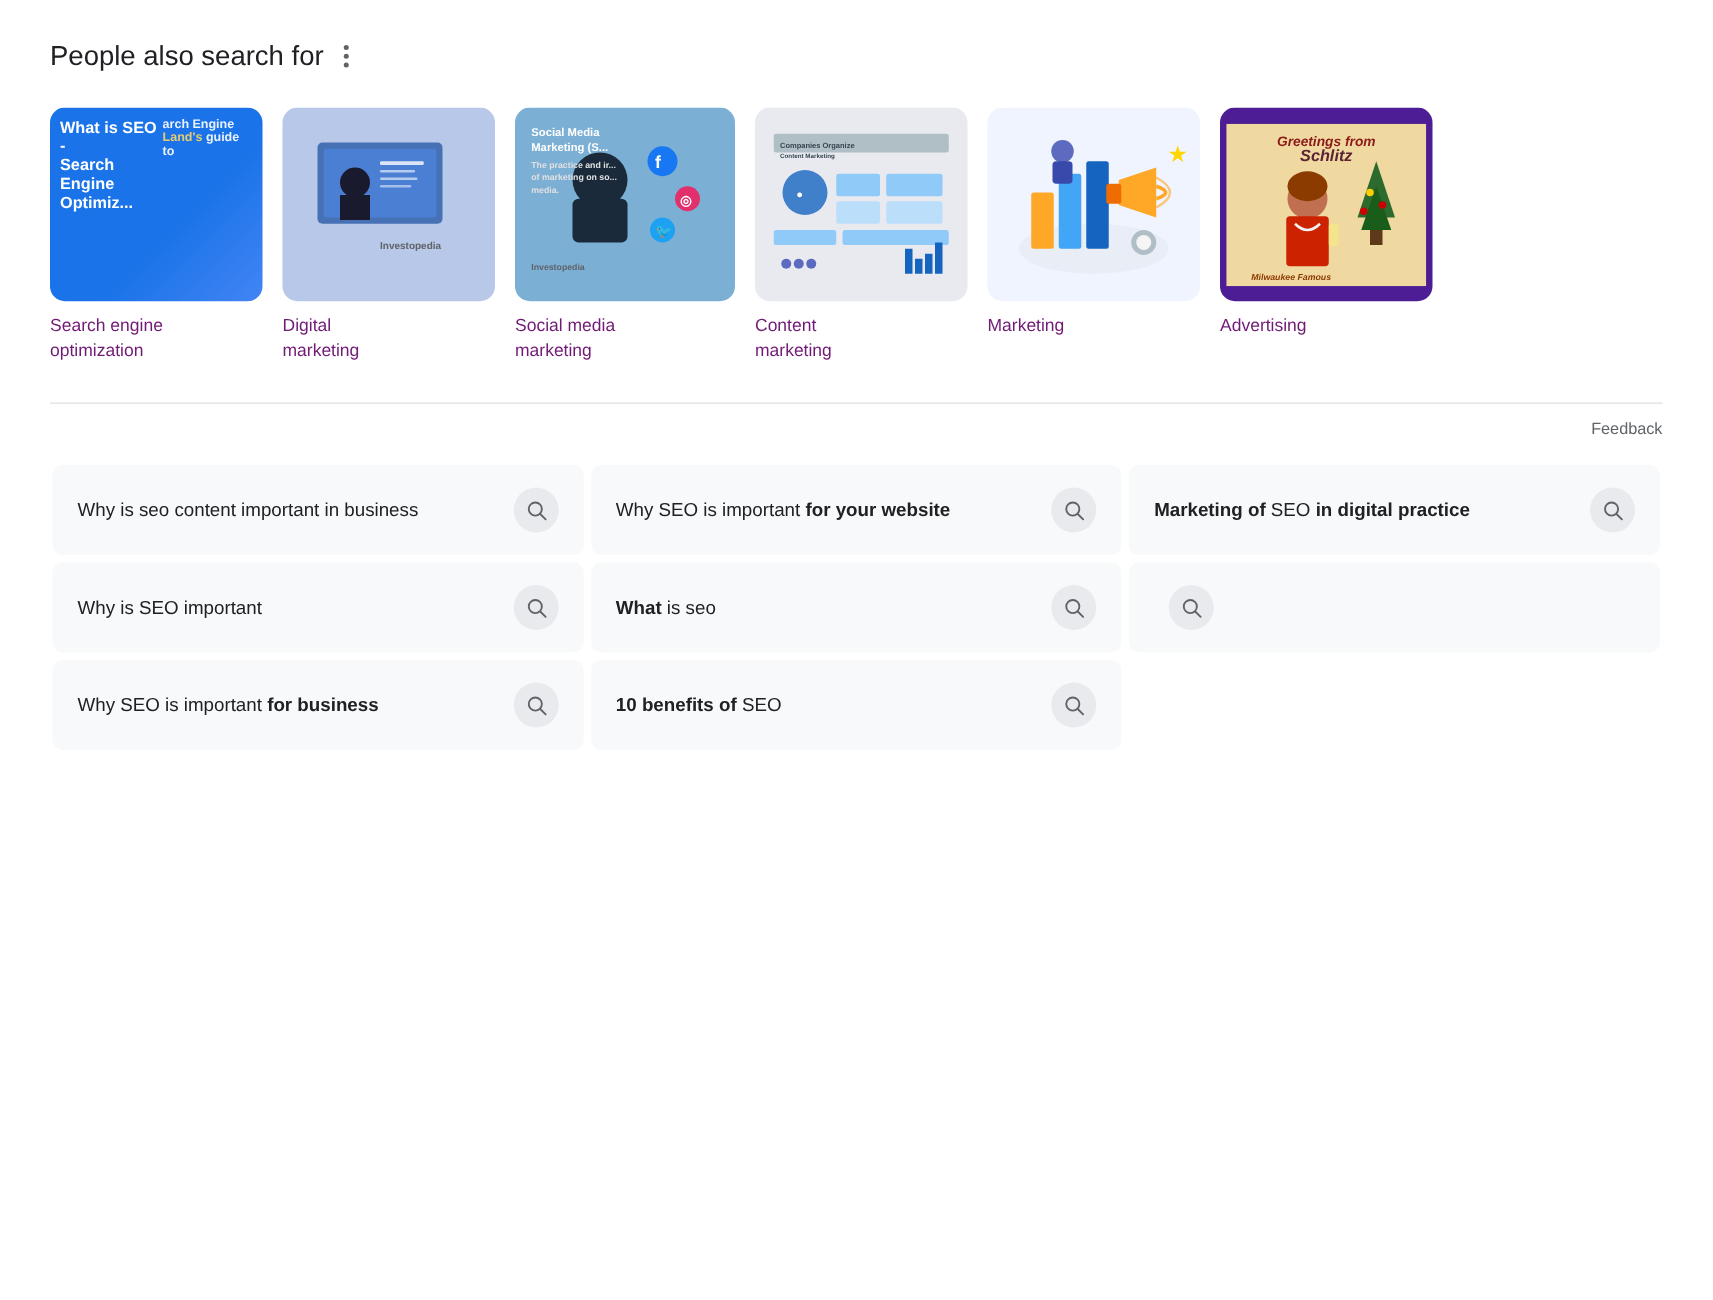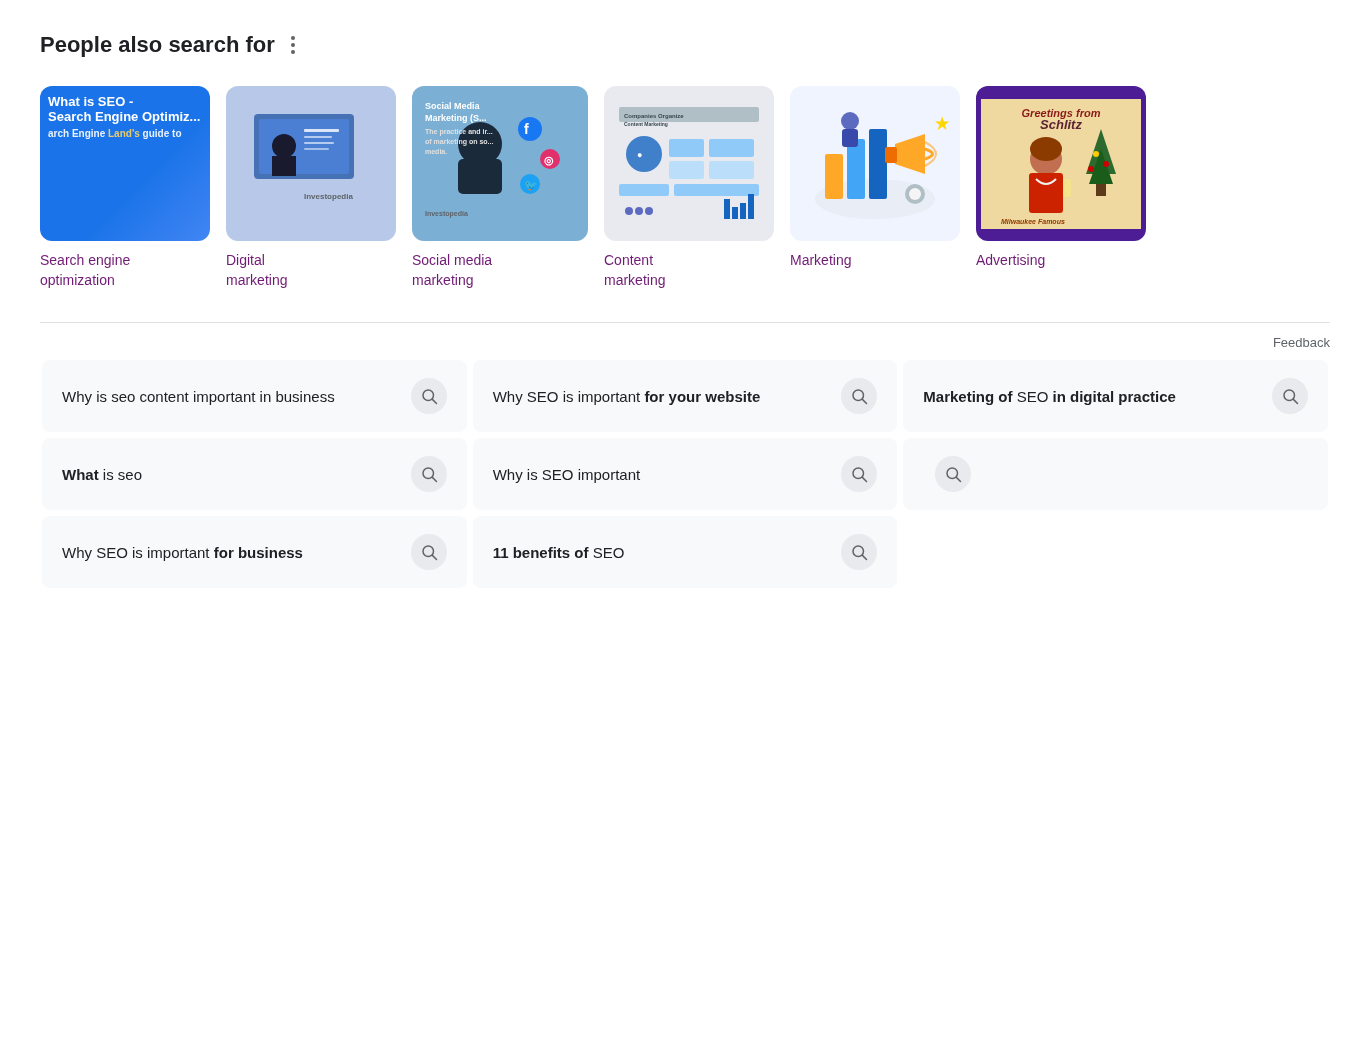--- a/index.html
+++ b/index.html
@@ -13,21 +13,21 @@
 
     
     .section-header {
       display: flex;
       align-items: center;
       gap: 12px;
       margin-bottom: 28px;
     }
     .section-title {
       font-size: 22px;
-      font-weight: 700;
+      font-weight: 400;
       color: #202124;
     }
     .three-dots {
       display: flex;
       flex-direction: column;
       gap: 3px;
       cursor: pointer;
       padding: 4px;
     }
     .three-dots span {
@@ -132,21 +132,21 @@
 
     
     .divider {
       border: none;
       border-top: 1px solid #e0e0e0;
       margin-bottom: 12px;
     }
     .feedback-row {
       display: flex;
       justify-content: flex-end;
-      margin-bottom: 8px;
+      margin-bottom: 20px;
     }
     .feedback-text {
       font-size: 13px;
       color: #5f6368;
       cursor: pointer;
     }
 
     
     .suggestions-grid {
       display: grid;
@@ -195,21 +195,21 @@
     }
 
     
     .card-inner-text {
       position: absolute;
       top: 8px;
       left: 8px;
       right: 8px;
       bottom: 8px;
       display: flex;
-      flex-direction: column;
+      flex-direction: row;
       color: white;
       font-size: 10px;
     }
   </style>
 </head>
 <body>
 
 <div class="section-header">
   <span class="section-title">People also search for</span>
   <div class="three-dots">
@@ -401,60 +401,60 @@
     <span class="suggestion-text"><b>Marketing of</b> SEO <b>in digital practice</b></span>
     <div class="search-icon-wrap">
       <svg class="search-icon-svg" viewBox="0 0 24 24">
         <circle cx="11" cy="11" r="7"></circle>
         <line x1="16.5" y1="16.5" x2="22" y2="22"></line>
       </svg>
     </div>
   </div>
 
   <div class="suggestion-item">
+    <span class="suggestion-text">Why is SEO important</span>
+    <div class="search-icon-wrap">
+      <svg class="search-icon-svg" viewBox="0 0 24 24">
+        <circle cx="11" cy="11" r="7"></circle>
+        <line x1="16.5" y1="16.5" x2="22" y2="22"></line>
+      </svg>
+    </div>
+  </div>
+
+  <div class="suggestion-item">
     <span class="suggestion-text"><b>What</b> is seo</span>
     <div class="search-icon-wrap">
       <svg class="search-icon-svg" viewBox="0 0 24 24">
         <circle cx="11" cy="11" r="7"></circle>
         <line x1="16.5" y1="16.5" x2="22" y2="22"></line>
       </svg>
     </div>
   </div>
 
   <div class="suggestion-item">
-    <span class="suggestion-text">Why is SEO important</span>
-    <div class="search-icon-wrap">
-      <svg class="search-icon-svg" viewBox="0 0 24 24">
-        <circle cx="11" cy="11" r="7"></circle>
-        <line x1="16.5" y1="16.5" x2="22" y2="22"></line>
-      </svg>
-    </div>
-  </div>
-
-  <div class="suggestion-item">
     <div class="search-icon-wrap">
       <svg class="search-icon-svg" viewBox="0 0 24 24">
         <circle cx="11" cy="11" r="7"></circle>
         <line x1="16.5" y1="16.5" x2="22" y2="22"></line>
       </svg>
     </div>
   </div>
 
   <div class="suggestion-item">
     <span class="suggestion-text">Why SEO is important <b>for business</b></span>
     <div class="search-icon-wrap">
       <svg class="search-icon-svg" viewBox="0 0 24 24">
         <circle cx="11" cy="11" r="7"></circle>
         <line x1="16.5" y1="16.5" x2="22" y2="22"></line>
       </svg>
     </div>
   </div>
 
   <div class="suggestion-item">
-    <span class="suggestion-text"><b>11 benefits of</b> SEO</span>
+    <span class="suggestion-text"><b>10 benefits of</b> SEO</span>
     <div class="search-icon-wrap">
       <svg class="search-icon-svg" viewBox="0 0 24 24">
         <circle cx="11" cy="11" r="7"></circle>
         <line x1="16.5" y1="16.5" x2="22" y2="22"></line>
       </svg>
     </div>
   </div>
 
 </div>
 

